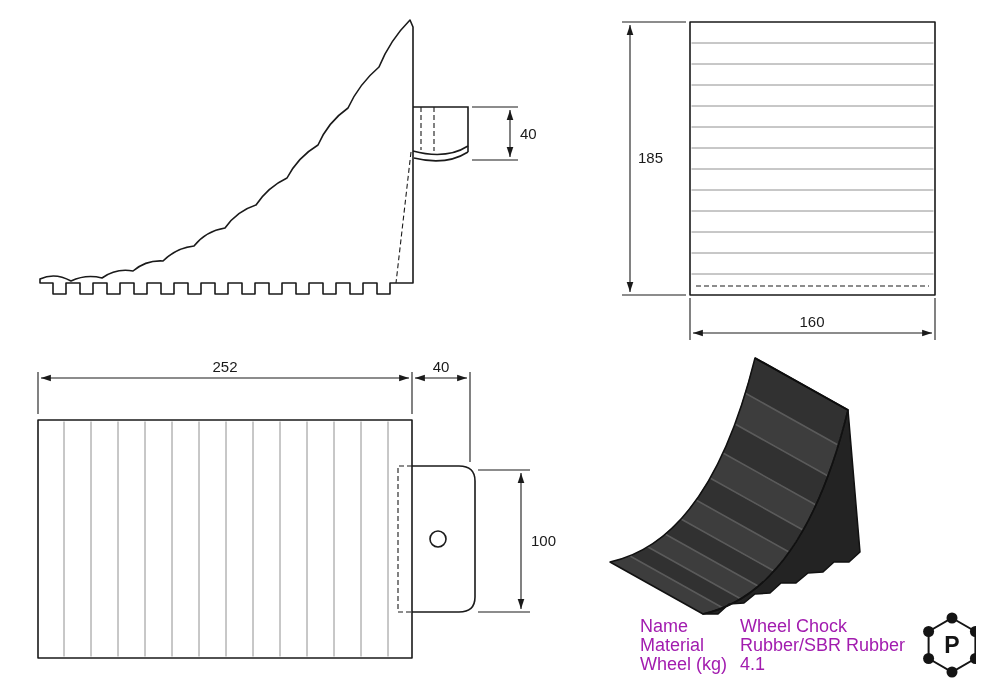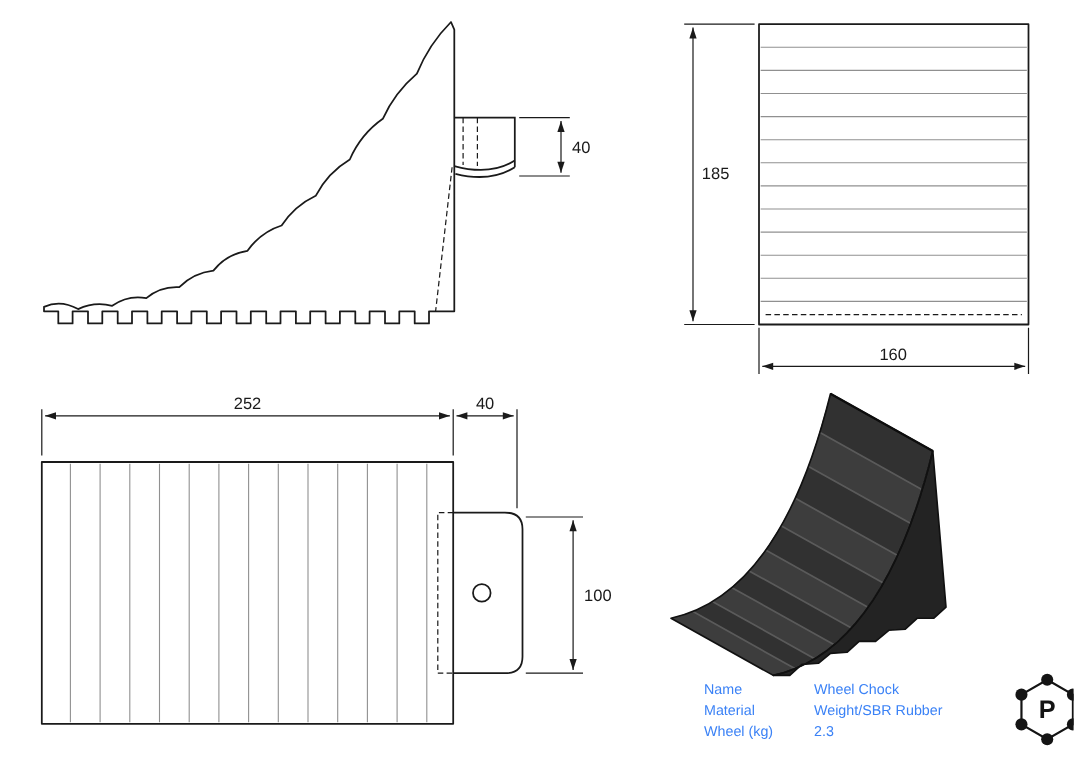--- a/index.html
+++ b/index.html
@@ -26,22 +26,22 @@
   .dim-text { font-size: 15px; }
   .outline { fill: #ffffff; stroke: #1a1a1a; stroke-width: 1.6; stroke-linejoin: round; }
   .thin    { stroke: #909090; stroke-width: 1; }
   .dim     { stroke: #1a1a1a; stroke-width: 1.1; fill: none; }
   .dashed  { stroke: #1a1a1a; stroke-width: 1.1; fill: none; stroke-dasharray: 5 3; }
   .edge    { stroke: #1a1a1a; stroke-width: 1.6; fill: none; }
   #spec-table {
     position: absolute;
     left: 640px;
     top: 617px;
-    font-size: 13px;
-    color: #3b82f6;
+    font-size: 18px;
+    color: #a21caf;
     line-height: 19px;
   }
   .spec-row { display: flex; }
   .spec-label { width: 100px; }
   .spec-value { white-space: nowrap; }
 </style>
 </head>
 <body>
 
 <div id="sheet">
@@ -214,21 +214,21 @@
     </g>
   </svg>
 
   <div id="spec-table">
     <div class="spec-row">
       <span class="spec-label">Name</span>
       <span class="spec-value">Wheel Chock</span>
     </div>
     <div class="spec-row">
       <span class="spec-label">Material</span>
-      <span class="spec-value">Weight/SBR Rubber</span>
+      <span class="spec-value">Rubber/SBR Rubber</span>
     </div>
     <div class="spec-row">
       <span class="spec-label">Wheel (kg)</span>
-      <span class="spec-value">2.3</span>
+      <span class="spec-value">4.1</span>
     </div>
   </div>
 
 </div>
 
 </body></html>

